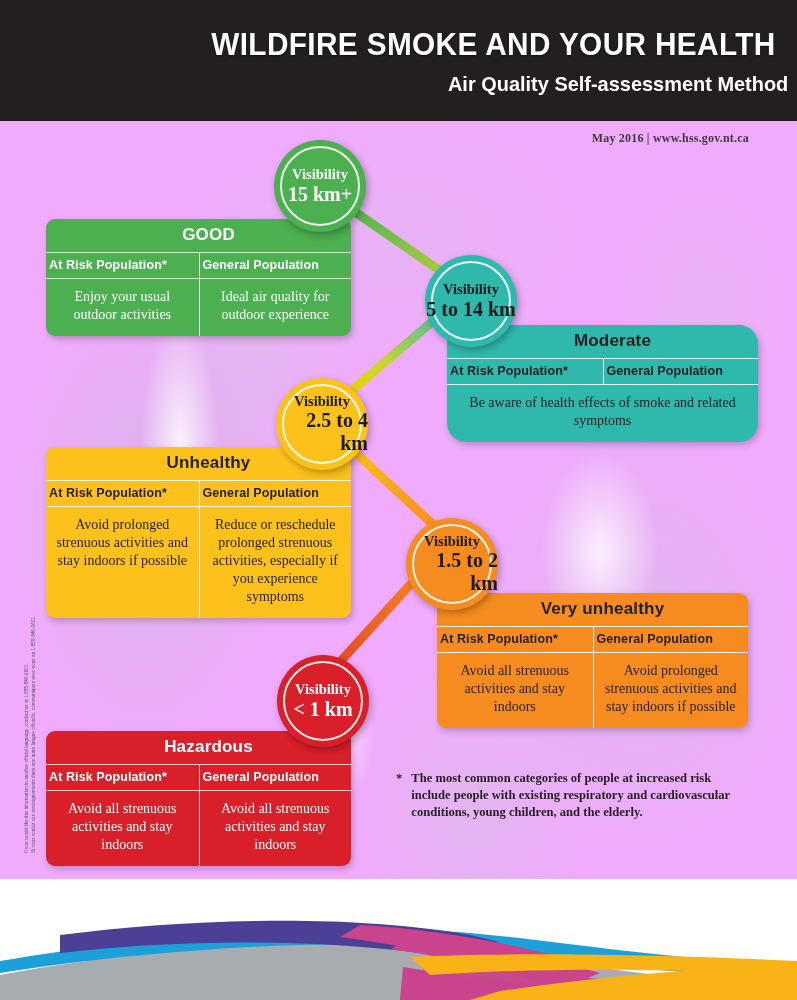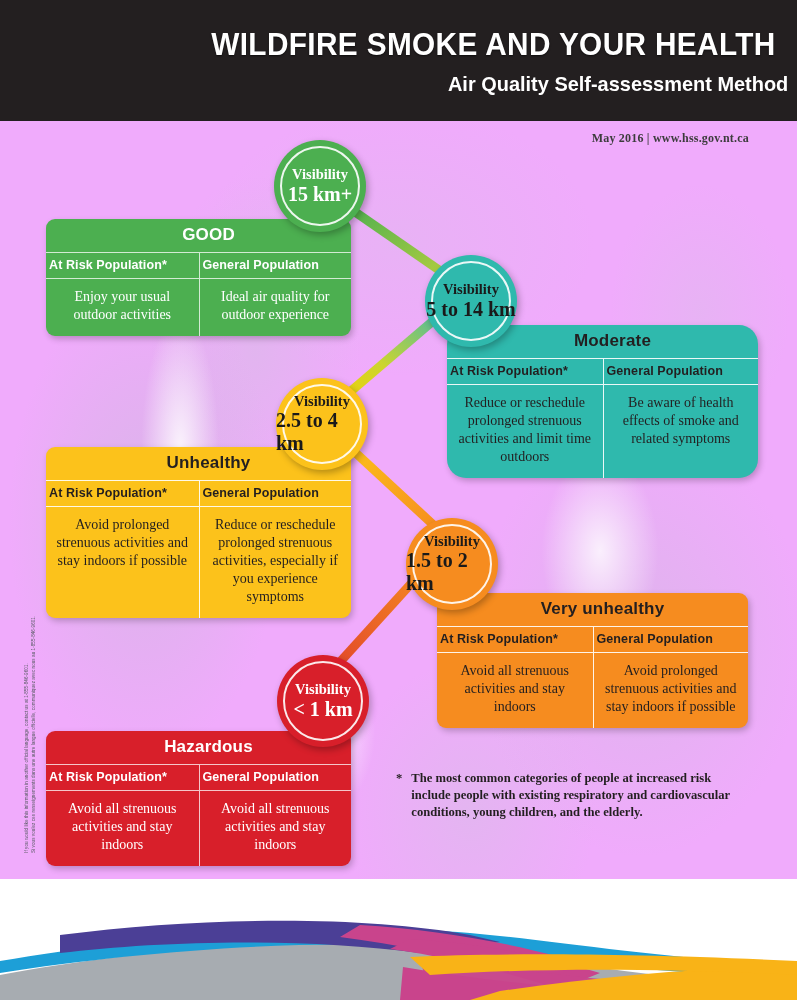--- a/index.html
+++ b/index.html
@@ -131,21 +131,21 @@
   .circle-inner {
     position: absolute; left: 6px; top: 6px;
     width: 80px; height: 80px;
     border-radius: 50%;
     border: 2px solid rgba(255,255,255,0.9);
   }
   .circle-l1, .circle-l2 {
     position: relative;
     font-family: "Liberation Serif", serif;
     font-weight: bold; font-size: 14.5px;
-    line-height: 1.15; text-align: left;
+    line-height: 1.15; text-align: right;
     z-index: 2;
   }
   .circle-l2 { font-size: 20px; }
 
   
   .footnote {
     position: absolute;
     left: 396px; top: 649px; width: 340px;
     font-family: "Liberation Serif", serif;
     font-size: 12.6px; font-weight: bold;
@@ -227,21 +227,20 @@
       </div>
     </div>
 
     <div class="card text-dark" style="left:447px; top:204px; width:311px; background:#2fb9ad;border-radius:19px;">
       <div class="card-title">Moderate</div>
       <div class="card-head-row">
         <div class="card-head-cell">At Risk Population*</div>
         <div class="card-head-cell">General Population</div>
       </div>
       <div class="card-body-row">
-        <div class="card-body-cell">Reduce or reschedule prolonged strenuous activities and limit time outdoors</div>
         <div class="card-body-cell">Be aware of health effects of smoke and related symptoms</div>
       </div>
     </div>
 
     <div class="card text-dark" style="left:46px; top:326px; width:305px; background:#fcc21b;">
       <div class="card-title">Unhealthy</div>
       <div class="card-head-row">
         <div class="card-head-cell">At Risk Population*</div>
         <div class="card-head-cell">General Population</div>
       </div>

